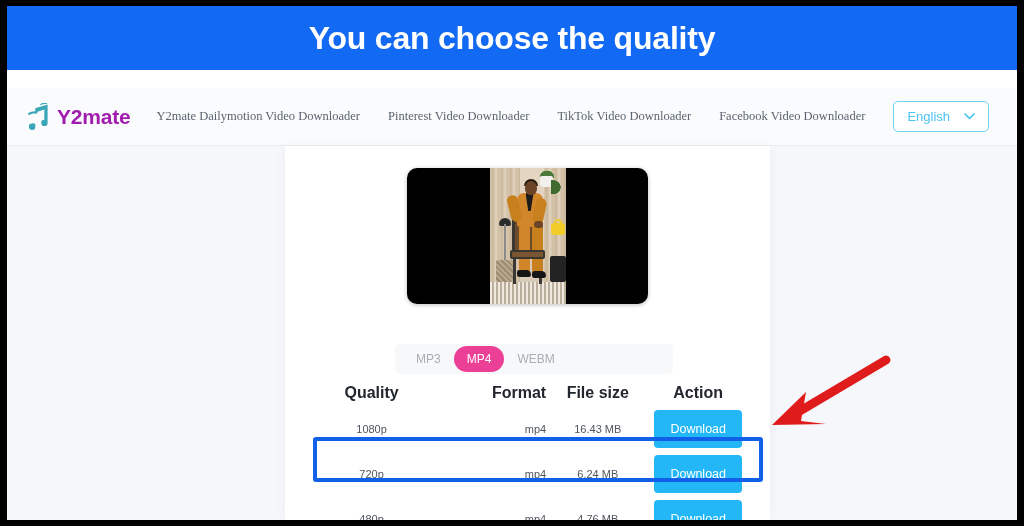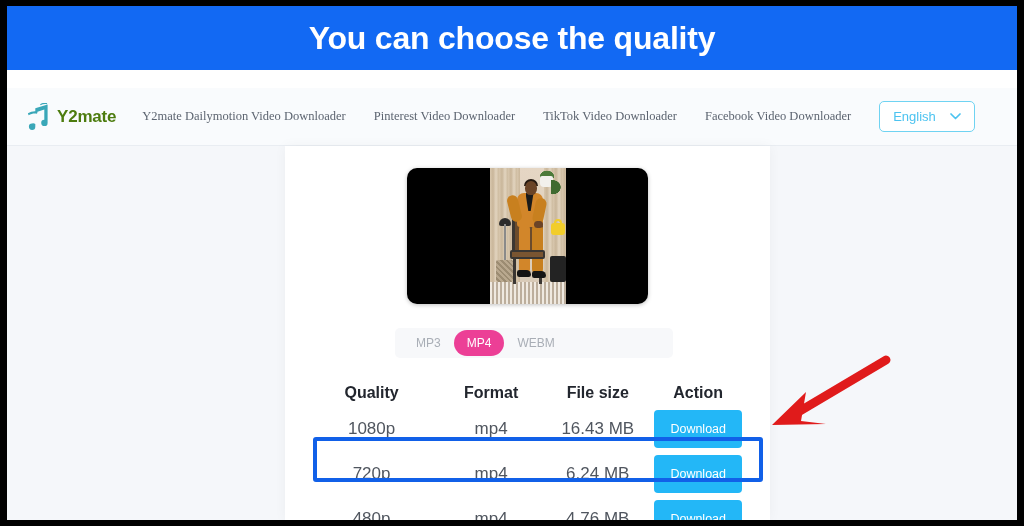--- a/index.html
+++ b/index.html
@@ -56,23 +56,23 @@
   }
   #brand {
     display: flex;
     align-items: center;
     gap: 6px;
     margin-right: 26px;
     flex: 0 0 auto;
   }
   #brand-icon { width: 26px; height: 28px; display: block; }
   #brand-text {
-    font-size: 17px;
+    font-size: 21px;
     font-weight: bold;
-    color: #4d7c0f;
+    color: #a21caf;
     letter-spacing: -0.2px;
   }
   .nav-link {
     font-size: 12.5px;
     color: #5c6470;
     white-space: nowrap;
     margin-right: 28px;
     cursor: pointer;
     font-family: Liberation Serif, serif;
   }
@@ -179,21 +179,21 @@
   #sc-lamp { left:9px; top:50px; width:12px; height:8px;
     background:#2b2b2b; border-radius:6px 6px 2px 2px; }
   #sc-lamppole { left:14px; top:56px; width:2px; height:42px; background:#8a8a8a; }
   #sc-box { left:6px; top:92px; width:17px; height:22px;
     background: repeating-linear-gradient(45deg,#b9a88e 0px,#b9a88e 2px,#9c8c72 2px,#9c8c72 4px);
     border-radius:2px; }
 
   
   #format-tabs {
     position: absolute;
-    left: 110px; top: 182px;
+    left: 110px; top: 198px;
     width: 278px; height: 30px;
     background: #f7f8fa;
     border-radius: 5px;
     display: flex;
     align-items: center;
     padding-left: 8px;
   }
   .fmt-tab {
     font-size: 12px;
     color: #a9aeb6;
@@ -214,30 +214,30 @@
     left: 22px; top: 234px;
     width: 440px;
   }
   .trow {
     display: flex;
     align-items: center;
     height: 45px;
   }
   .trow.header { height: 26px; }
   .c-quality { width: 135px; text-align: center; }
-  .c-format  { width: 115px; text-align: center; }
+  .c-format  { width: 115px; text-align: right; }
   .c-size    { width: 108px; text-align: center; }
   .c-action  { width: 102px; display: flex; justify-content: center; }
   .th {
     font-size: 16px;
     font-weight: bold;
     color: #22262e;
   }
   .td {
-    font-size: 17px;
+    font-size: 11px;
     color: #50565f;
   }
   .dl-btn {
     background: #23b7f7;
     color: #ffffff;
     font-size: 12.5px;
     border: none;
     border-radius: 4px;
     padding: 12px 16px;
     cursor: pointer;

